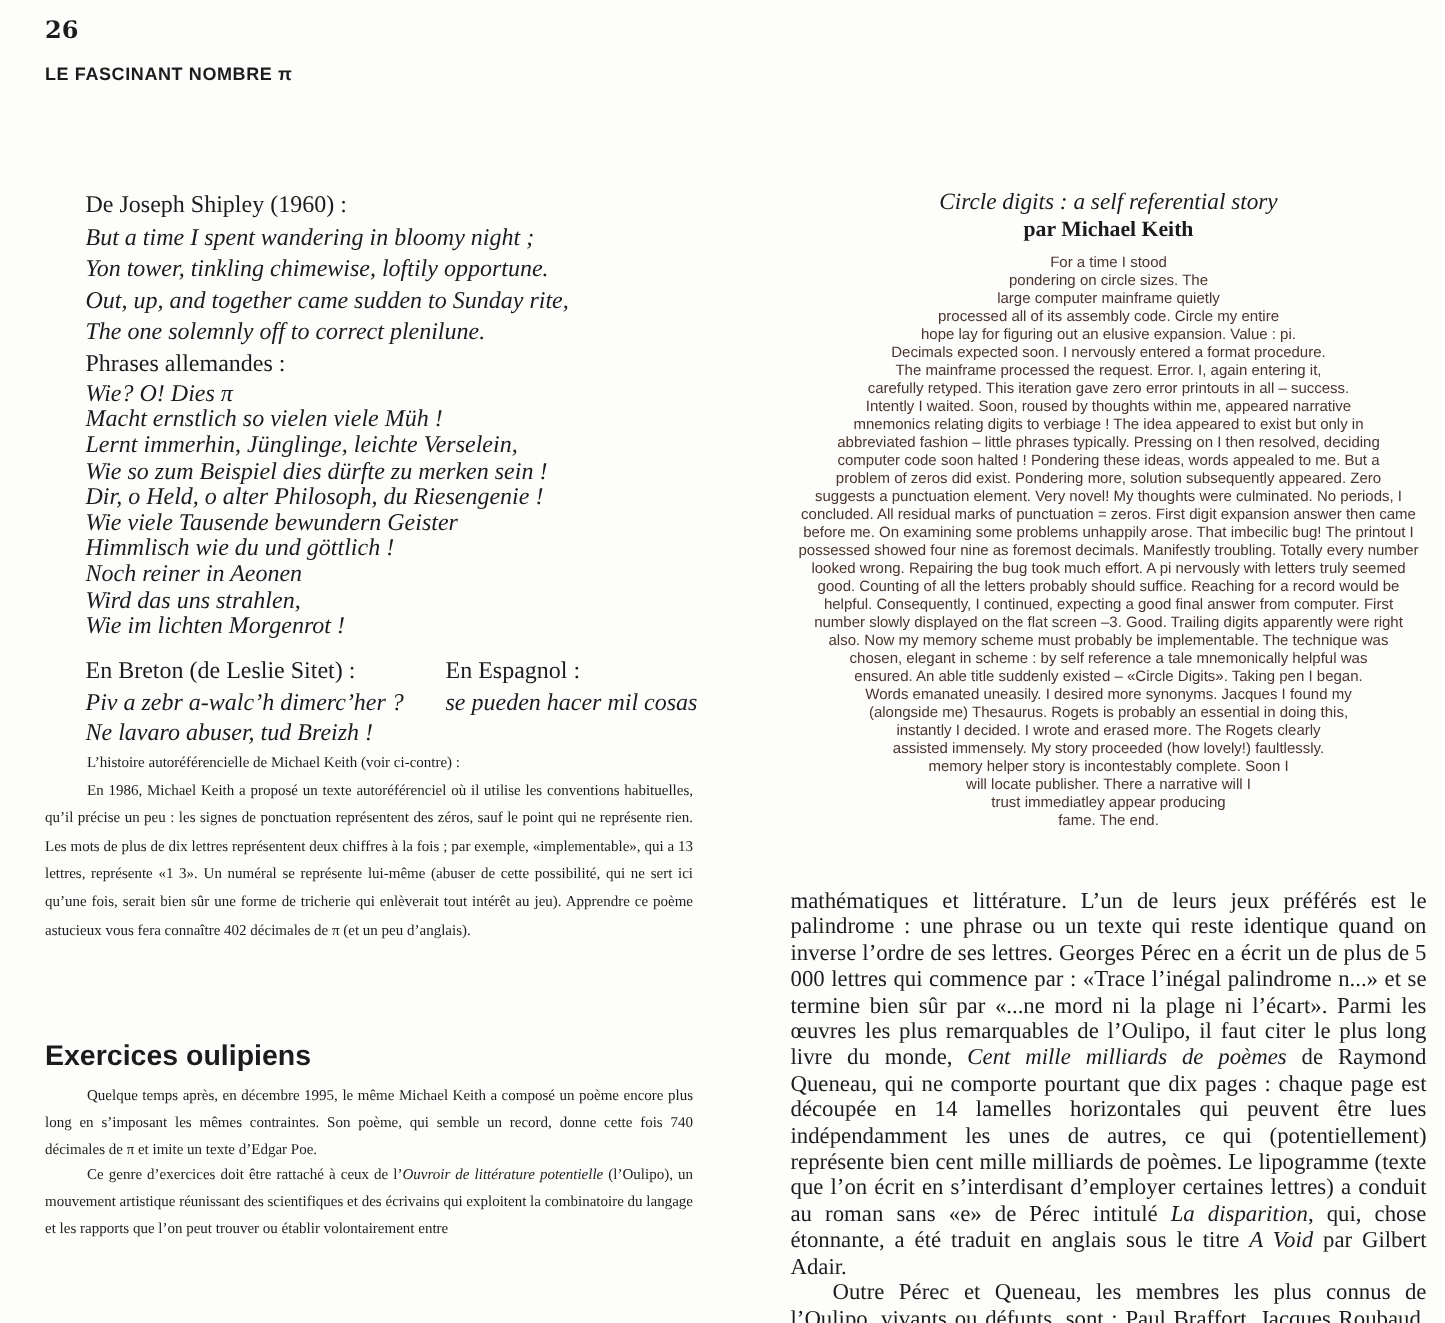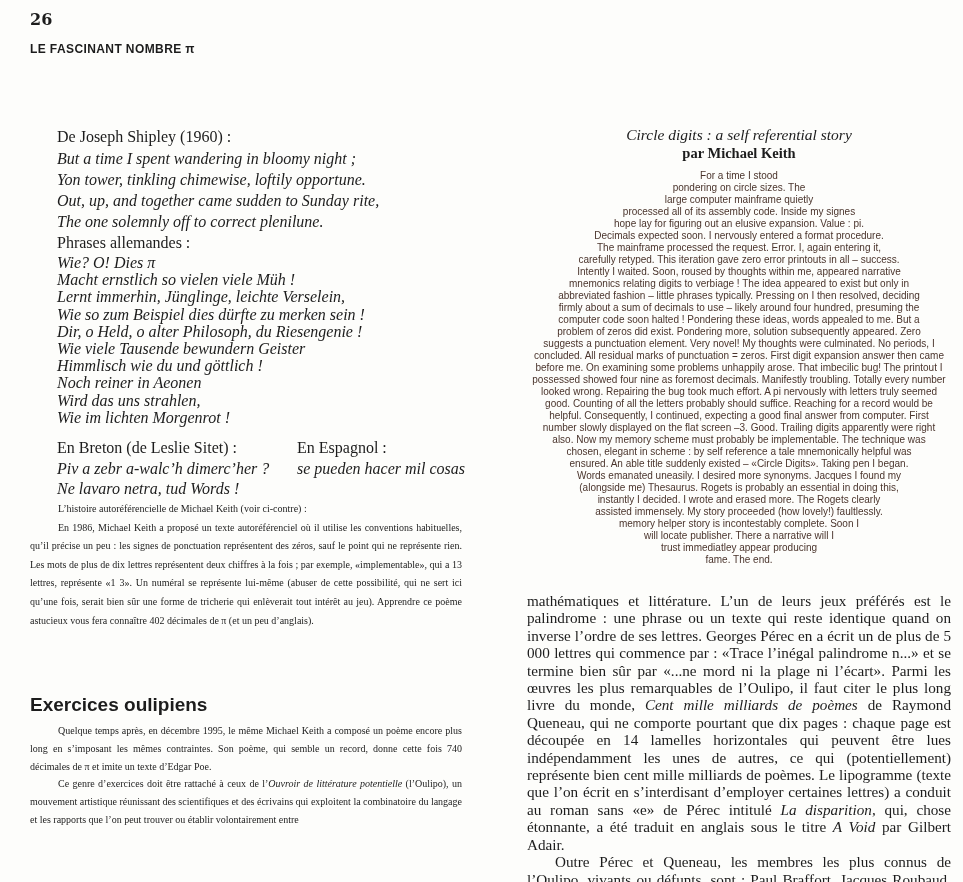--- a/index.html
+++ b/index.html
@@ -66,21 +66,21 @@
       <div class="line">Noch reiner in Aeonen</div>
       <div class="line">Wird das uns strahlen,</div>
       <div class="line">Wie im lichten Morgenrot !</div>
     </div>
 </div>
 
 <div class="abs poem duo" style="top:437px;">
   <div class="poem-head">En Breton (de Leslie Sitet) :</div>
   <div>
       <div class="line">Piv a zebr a-walc’h  dimerc’her ?</div>
-      <div class="line">Ne lavaro netra, tud Words !</div>
+      <div class="line">Ne lavaro abuser, tud Breizh !</div>
     </div>
 </div>
 
 <div class="abs poem duo" style="left:297px;top:437px;width:220px;">
   <div class="poem-head">En Espagnol :</div>
   <div>
       <div class="line">se pueden hacer mil cosas</div>
     </div>
 </div>
 
@@ -96,29 +96,28 @@
   <p><span>Ce genre d’exercices doit être rattaché à ceux de l’</span><span class="it">Ouvroir de littérature potentielle</span><span> (l’Oulipo), un mouvement artistique réunissant des scientifiques et des écrivains qui exploitent la combinatoire du langage et les rapports que l’on peut trouver ou établir volontairement entre</span></p>
 </div>
 
 <div class="abs rightcol-x story">
   <div class="story-title">Circle digits : a self referential story</div>
   <div class="story-byline">par Michael Keith</div>
   <div class="story-lines">
       <div class="line">For a time I stood</div>
       <div class="line">pondering on circle sizes. The</div>
       <div class="line">large computer mainframe quietly</div>
-      <div class="line">processed all of its assembly code. Inside my signes</div>
+      <div class="line">processed all of its assembly code. Circle my entire</div>
       <div class="line">hope lay for figuring out an elusive expansion. Value : pi.</div>
       <div class="line">Decimals expected soon. I nervously entered a format procedure.</div>
       <div class="line">The mainframe processed the request. Error. I, again entering it,</div>
       <div class="line">carefully retyped. This iteration gave zero error printouts in all – success.</div>
       <div class="line">Intently I waited. Soon, roused by thoughts within me, appeared narrative</div>
       <div class="line">mnemonics relating digits to verbiage ! The idea appeared to exist but only in</div>
       <div class="line">abbreviated fashion – little phrases typically. Pressing on I then resolved, deciding</div>
-      <div class="line">firmly about a sum of decimals to use – likely around four hundred, presuming the</div>
       <div class="line">computer code soon halted ! Pondering these ideas, words appealed to me. But a</div>
       <div class="line">problem of zeros did exist. Pondering more, solution subsequently appeared. Zero</div>
       <div class="line">suggests a punctuation element. Very novel! My thoughts were culminated. No periods, I</div>
       <div class="line">concluded. All residual marks of punctuation = zeros. First digit expansion answer then came</div>
       <div class="line">before me. On examining some problems unhappily arose. That imbecilic bug! The printout I</div>
       <div class="line">possessed showed four nine as foremost decimals. Manifestly troubling. Totally every number</div>
       <div class="line">looked wrong. Repairing the bug took much effort. A pi nervously with letters truly seemed</div>
       <div class="line">good. Counting of all the letters probably should suffice. Reaching for a record would be</div>
       <div class="line">helpful. Consequently, I continued, expecting a good final answer from computer. First</div>
       <div class="line">number slowly displayed on the flat screen –3. Good. Trailing digits apparently were right</div>

